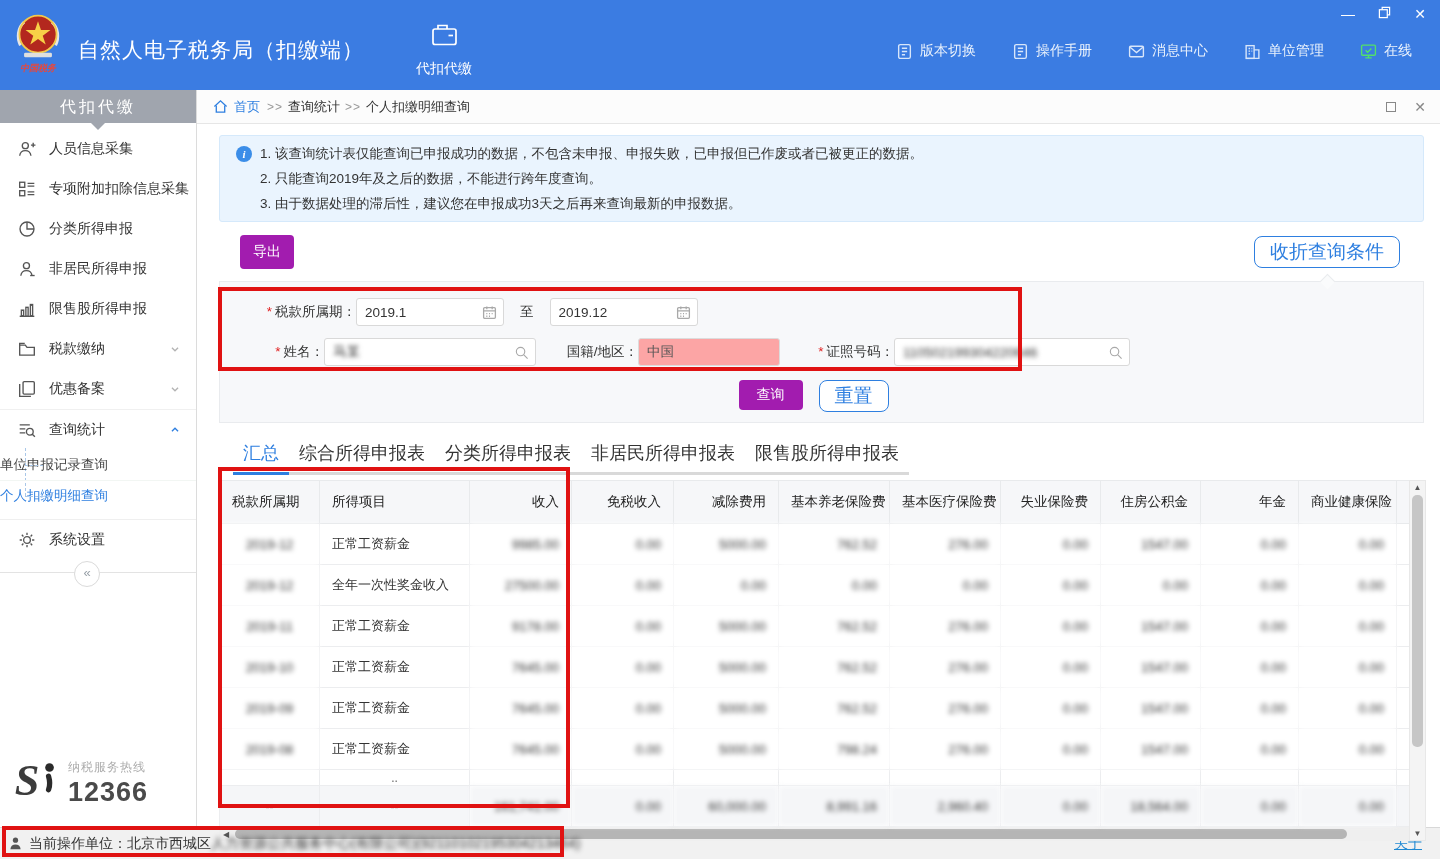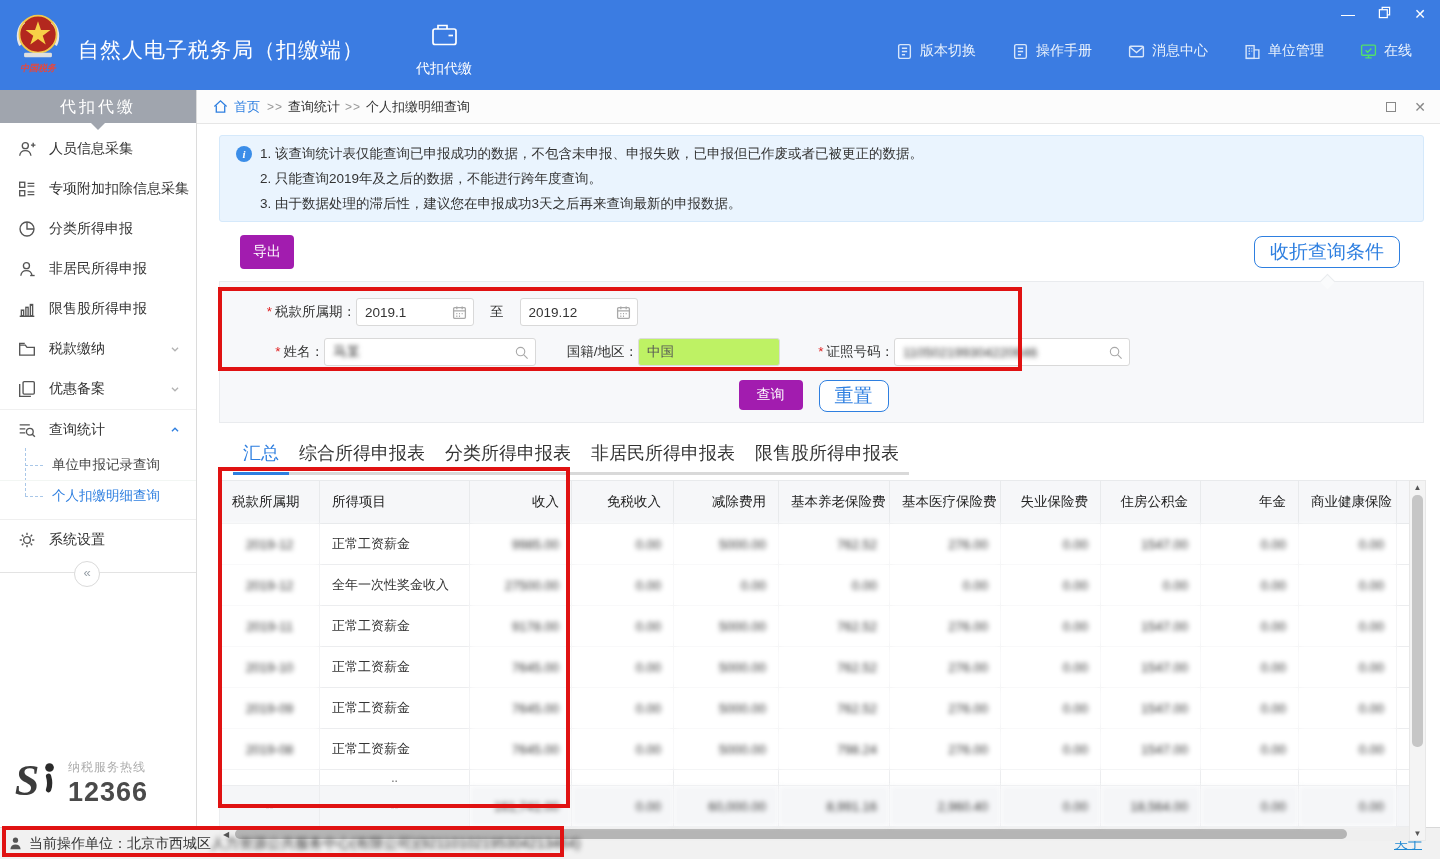--- a/index.html
+++ b/index.html
@@ -33,21 +33,21 @@
   .side-menu{padding-top:6px}
   .side-item{height:40px;display:flex;align-items:center;padding:0 14px 0 18px;font-size:14px;color:#333;cursor:pointer;position:relative;white-space:nowrap}
   .side-item .si-icon{width:18px;height:18px;margin-right:13px;display:inline-flex;flex:none}
   .side-item .si-icon svg{width:18px;height:18px;stroke:#555;fill:none;stroke-width:1.2}
   .side-item .chev{margin-left:auto;display:inline-flex}
   .side-item .chev svg{width:14px;height:14px;stroke:#B3B3B3;fill:none;stroke-width:1.5}
   .side-item.expanded{border-top:1px solid #F0F0F0}
   .side-item.expanded .chev svg{stroke:#2E7FE0}
   .side-sub{position:relative;padding-bottom:8px;border-bottom:1px solid #EFEFEF}
   .side-sub:before{content:"";position:absolute;left:25px;top:-2px;height:calc(100% - 21px);border-left:1px dashed #A9C7E8}
-  .sub-item{height:30px;line-height:30px;padding-left:52px;font-size:13.5px;color:#444;cursor:pointer;position:relative;white-space:nowrap}
+  .sub-item{height:30px;line-height:30px;font-size:13.5px;color:#444;cursor:pointer;position:relative;white-space:nowrap}
   .sub-item:before{content:"";position:absolute;left:25px;top:15px;width:18px;border-top:1px dashed #A9C7E8}
   .sub-item + .sub-item{border-top:1px solid #F2F6F3}
   .sub-item.active{color:#2E7FE0}
   .collapse-row{margin-top:12px;border-top:1px solid #E3E3E3;position:relative;height:0}
   .collapse-btn{position:absolute;top:-12px;left:74px;width:24px;height:24px;border-radius:50%;background:#fff;border:1px solid #DADADA;color:#98A0A8;font-size:13px;line-height:22px;text-align:center;cursor:pointer}
   .hotline{margin-top:auto;margin-bottom:16px;padding-left:14px;display:flex;align-items:center;gap:8px}
   .hotline svg{width:46px;height:52px}
   .hl-label{font-size:12px;color:#ABABAB;margin-bottom:1px;letter-spacing:1px}
   .hl-number{font-size:27px;font-weight:bold;color:#4A4A4A;letter-spacing:1px}
 
@@ -77,22 +77,22 @@
   .filter{margin-top:12px;height:124px;background:#F7F8FA;border:1px solid #E9EBEE;padding:16px 24px 0 8px;position:relative}
   .notch{position:absolute;top:-6px;right:90px;width:10px;height:10px;background:#FAFBFC;border-left:1px solid #E9EBEE;border-top:1px solid #E9EBEE;transform:rotate(45deg)}
   .f-row{display:flex;align-items:center}
   .f-row + .f-row{margin-top:12px}
   .f-label{font-size:13.5px;color:#333;text-align:right;white-space:nowrap;flex:none}
   .req{color:#E02020;margin-right:3px}
   .lw1{width:128px}.lw2{width:96px}.lw3{width:88px;margin-left:14px}.lw4{width:94px;margin-left:20px}
   .ipt{position:relative;display:flex;align-items:center;height:26px;background:#fff;border:1px solid #D9D9D9;border-radius:3px;font-size:13.5px;color:#333;padding:0 8px;flex:none}
   .ipt .ic{position:absolute;right:6px;display:inline-flex}
   .ipt .ic svg{width:15px;height:15px;stroke:#A9A9A9;fill:none;stroke-width:1.2}
-  .ipt.disabled{background:#bef264;color:#555;border-color:#DCDCDC}
-  .w-date{width:94px;padding-right:14px}
+  .ipt.disabled{background:#fca5a5;color:#555;border-color:#DCDCDC}
+  .w-date{width:94px;padding-right:44px}
   .w-name{width:176px;padding-right:26px}
   .w-nat{width:124px}
   .w-id{width:200px;padding-right:26px}
   .zhi{margin:0 16px;font-size:13.5px;color:#333}
   .f-actions{margin-top:14px;display:flex;justify-content:center;gap:16px}
   .btn-sm{height:30px;padding:0 18px}
 
   .tabs{margin-top:12px;display:flex;padding-left:14px;font-size:18px}
   .tab{padding:6px 10px 7px;border-bottom:3px solid #D9D9D9;color:#333;cursor:pointer;white-space:nowrap}
   .tab.active{color:#2E7FE0;border-bottom-color:#2E7FE0}

